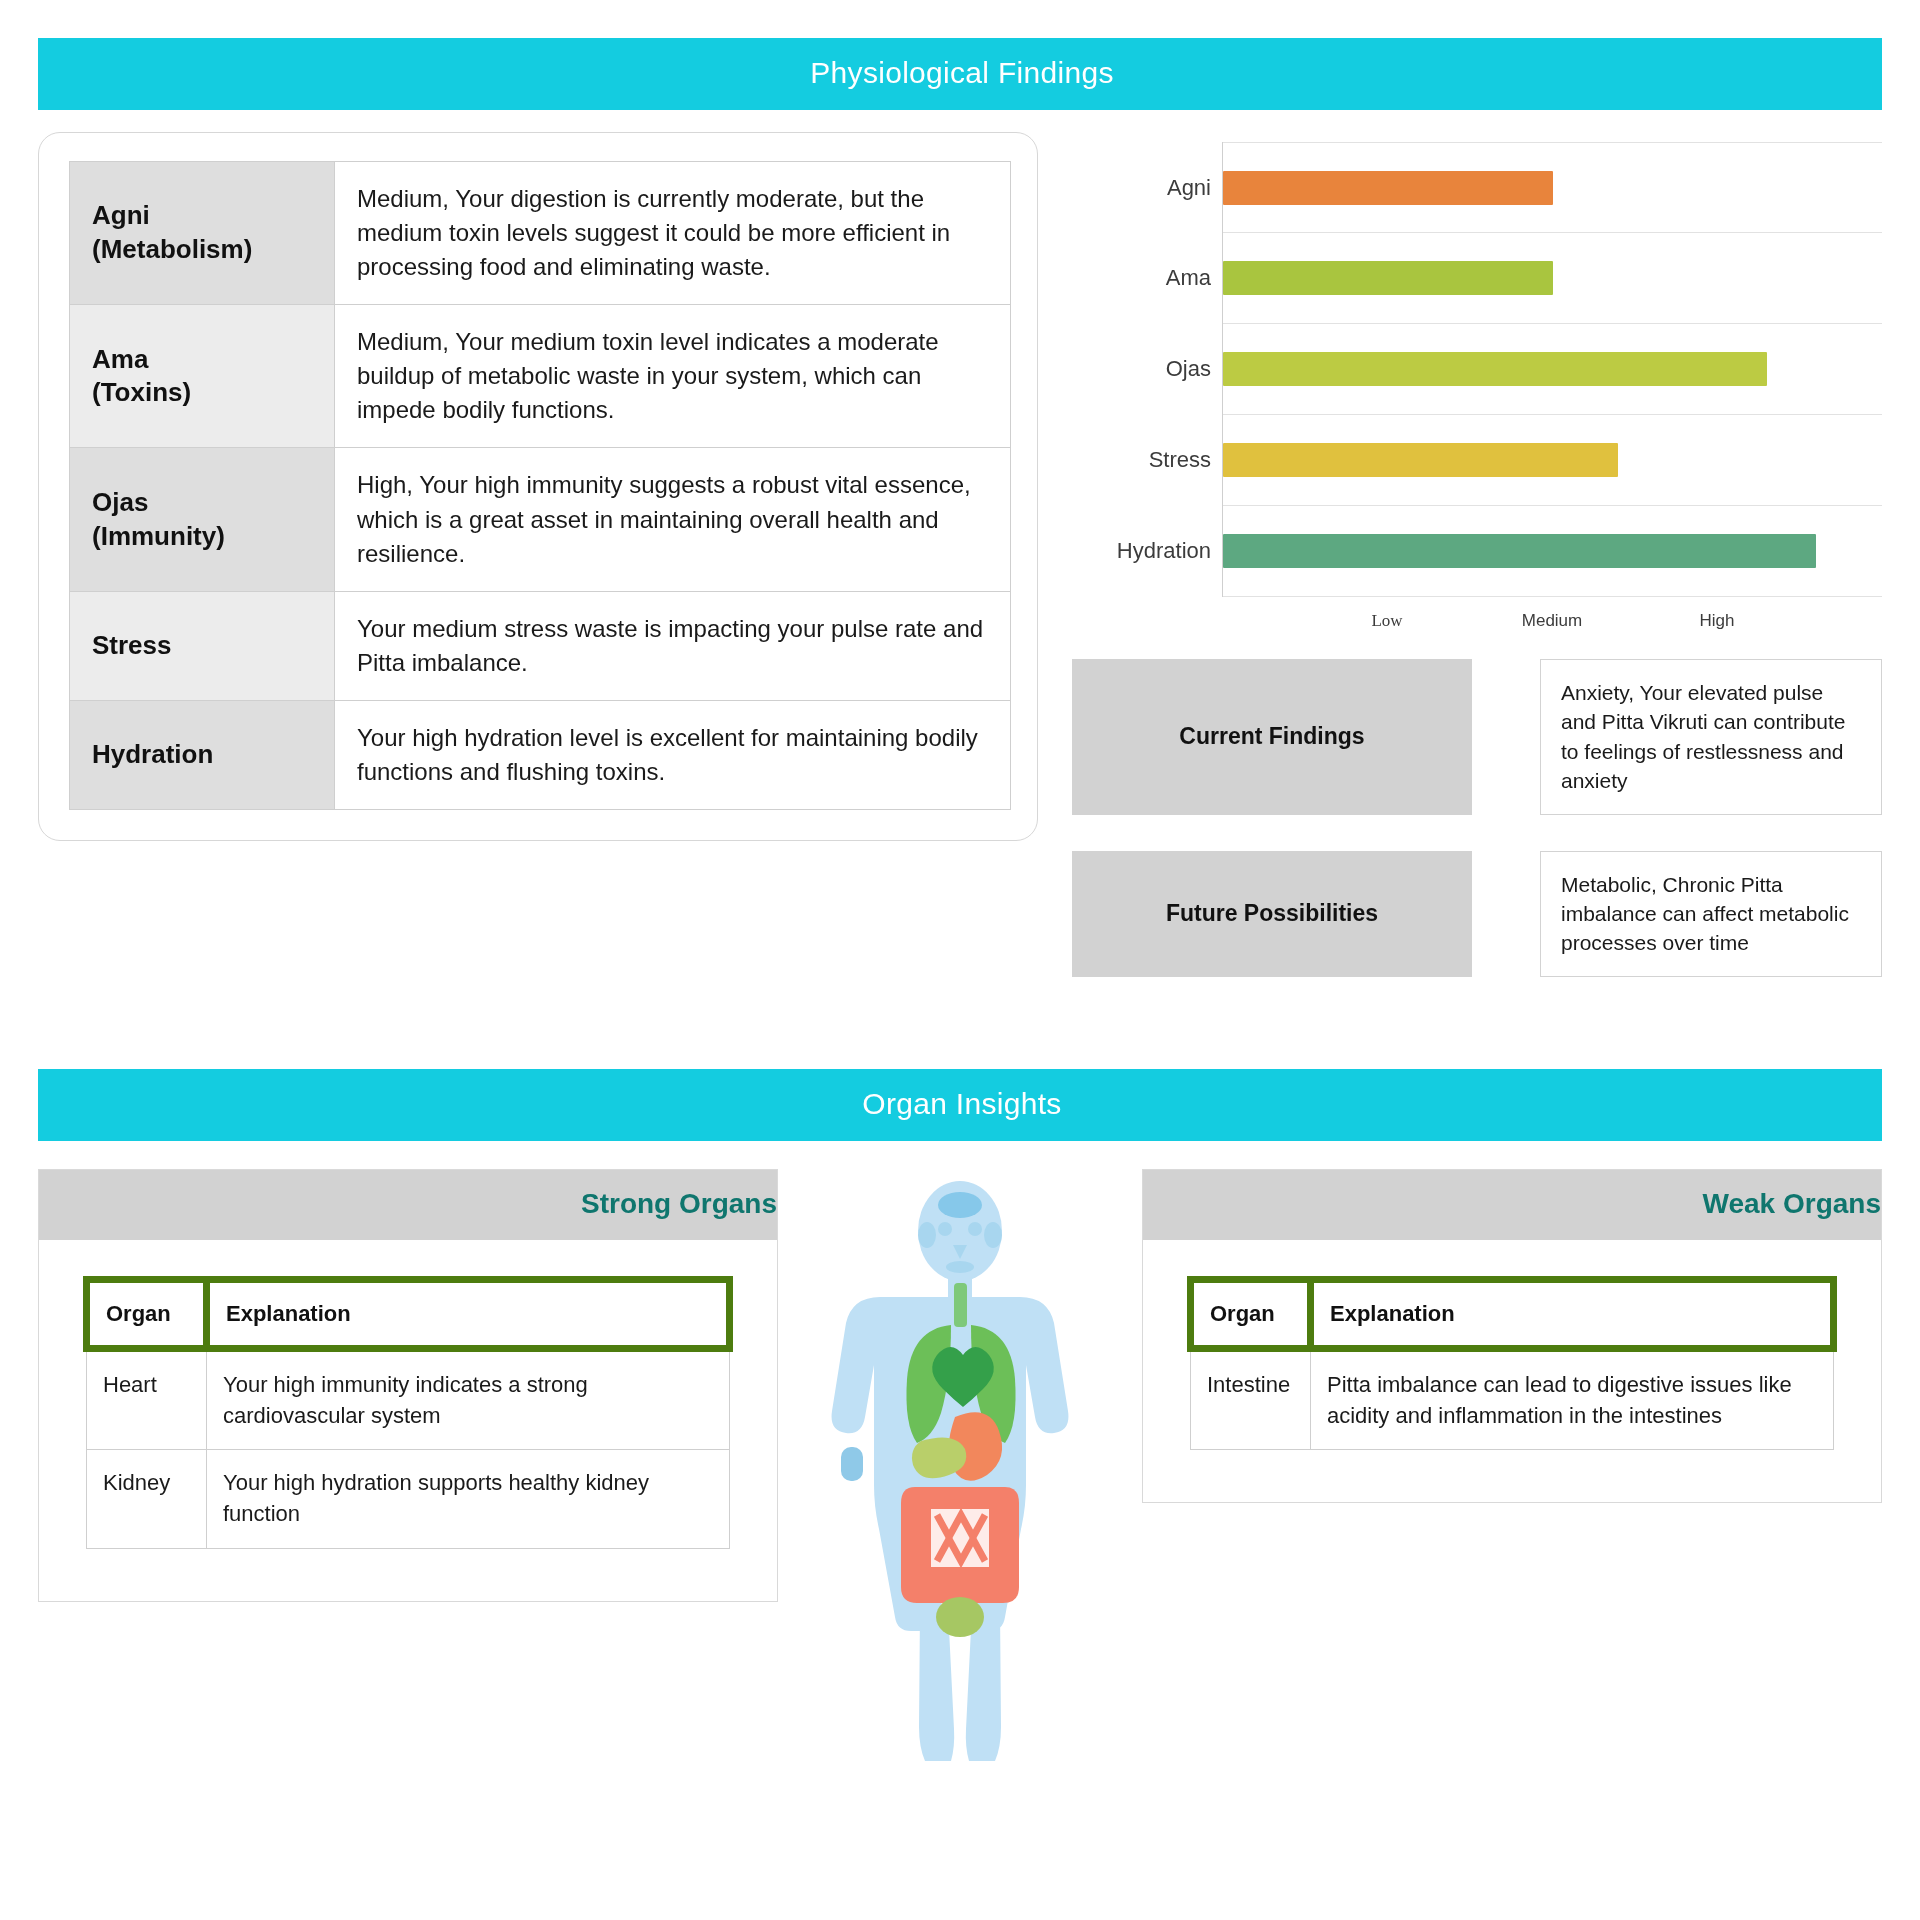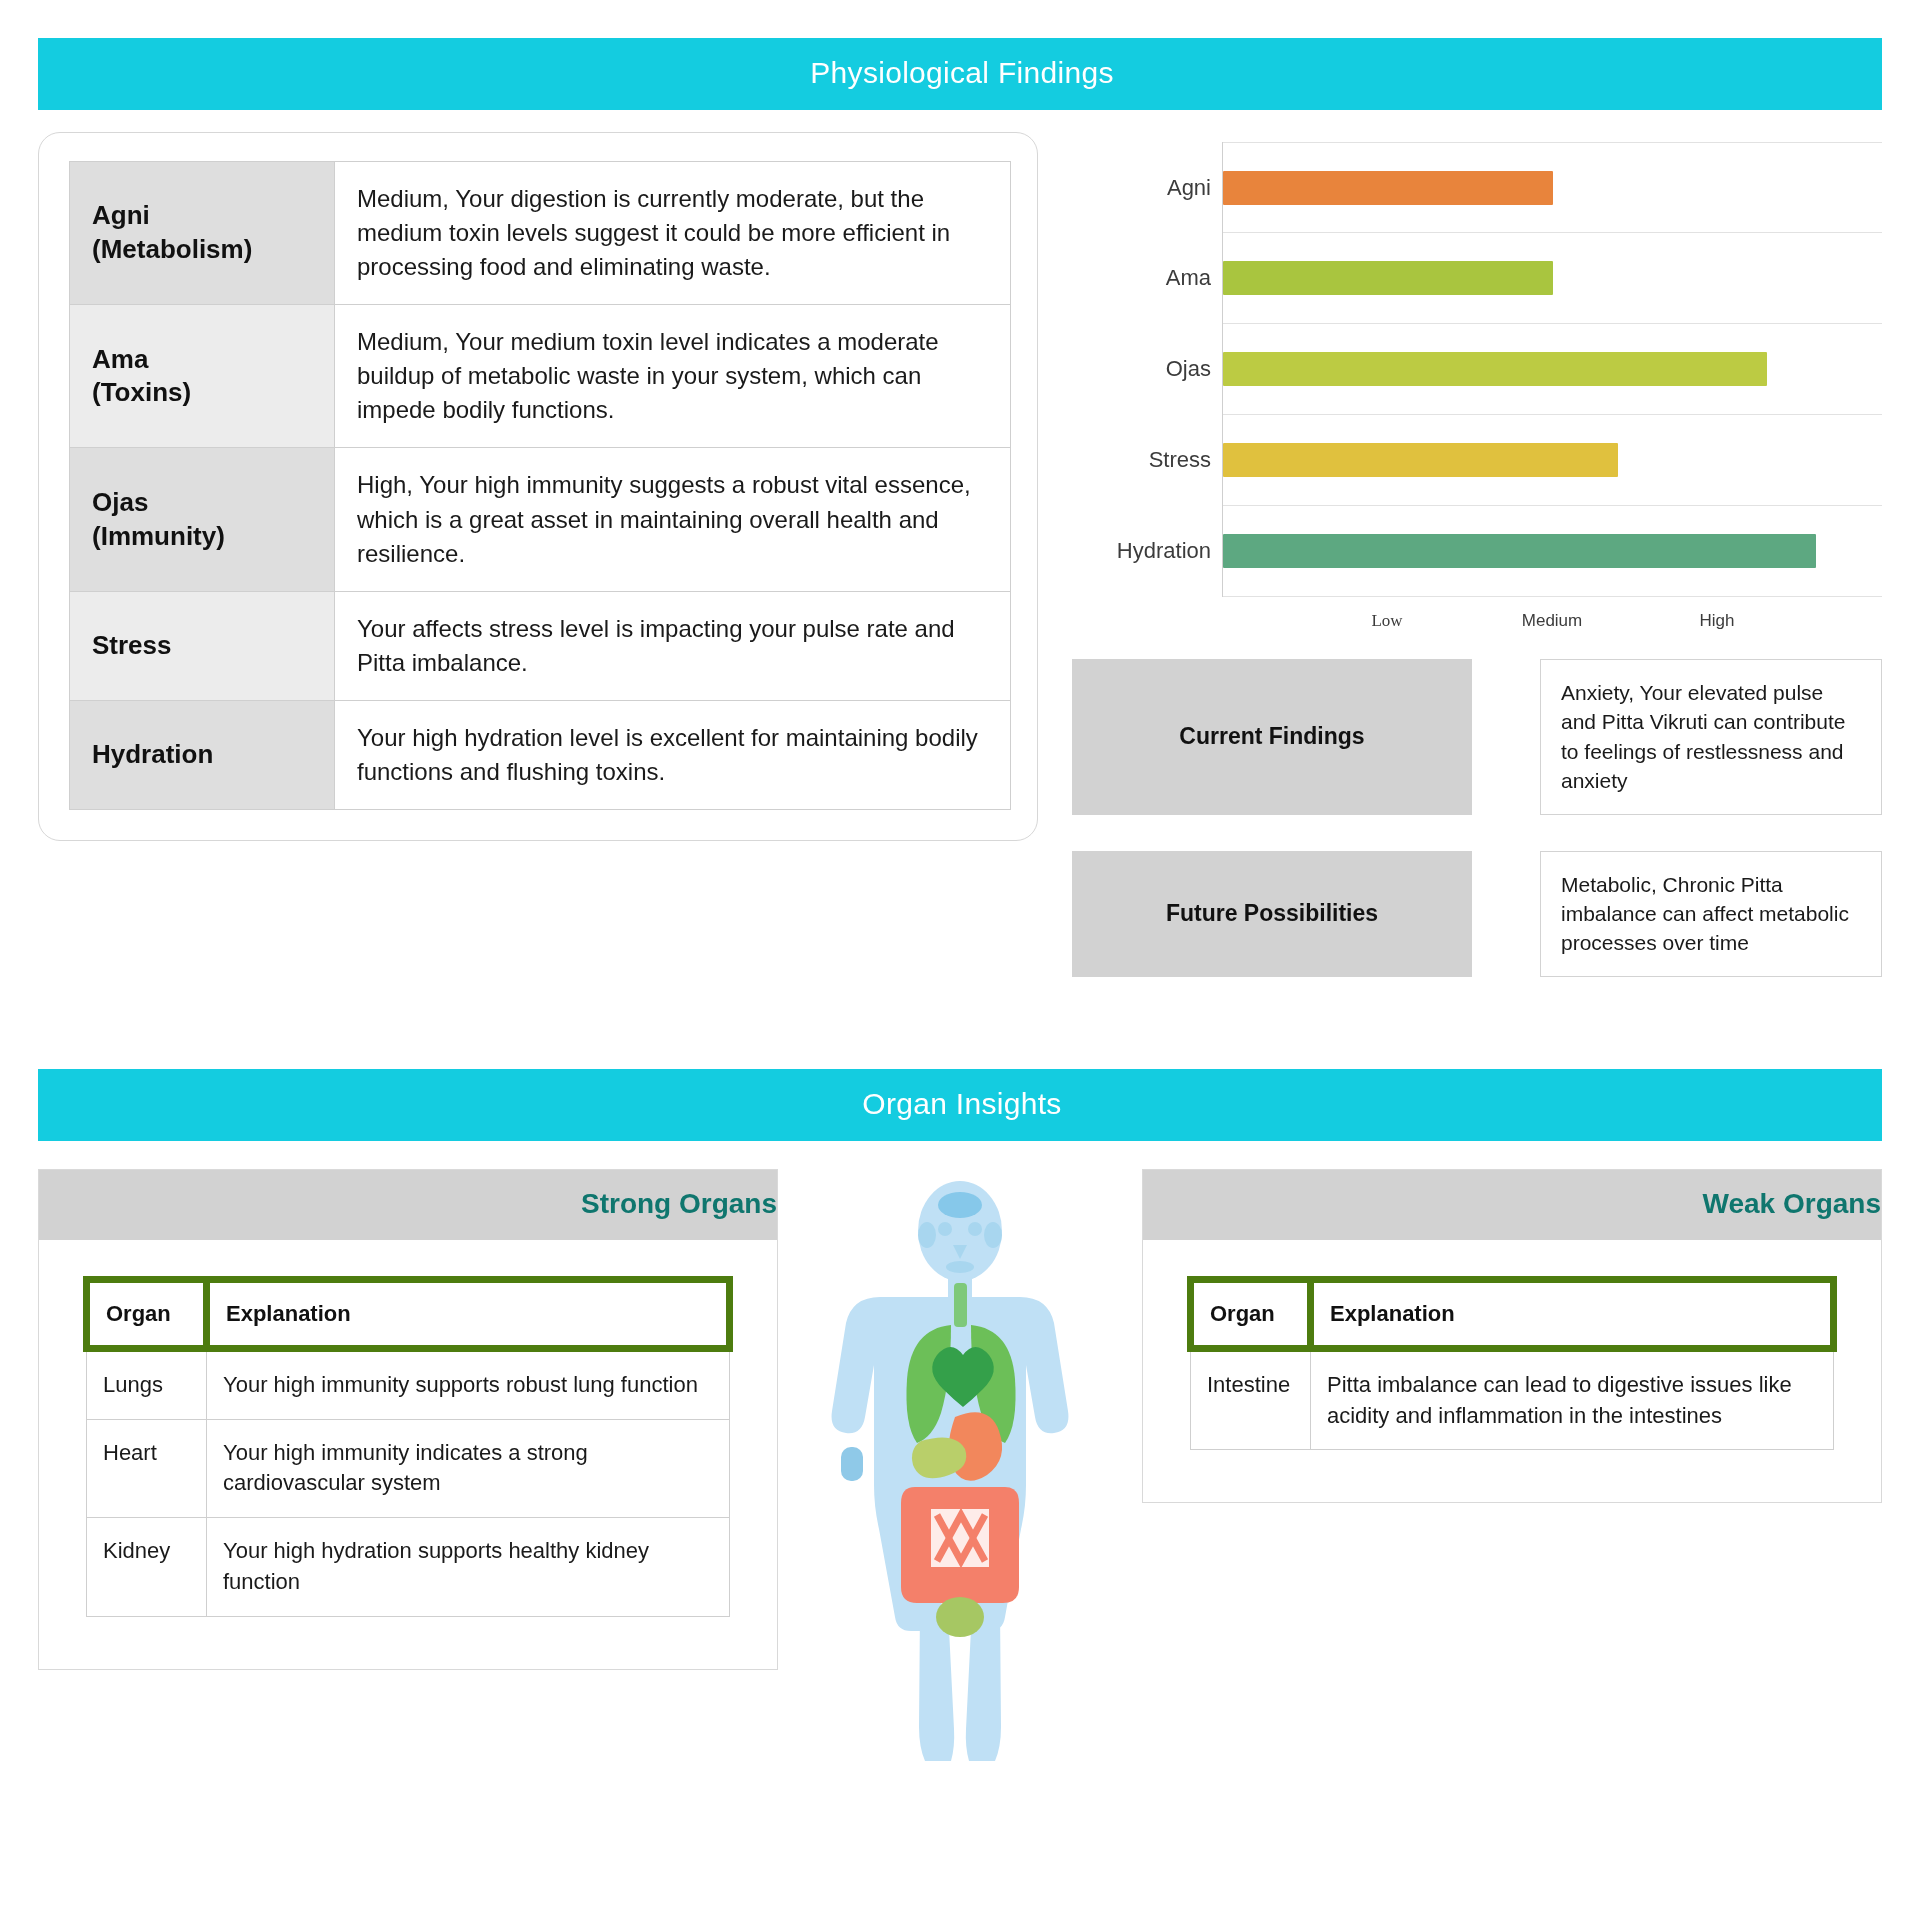--- a/index.html
+++ b/index.html
@@ -234,21 +234,21 @@
             <tr>
               <td class="label alt">Ama<br>(Toxins)</td>
               <td class="desc">Medium, Your medium toxin level indicates a moderate buildup of metabolic waste in your system, which can impede bodily functions.</td>
             </tr>
             <tr>
               <td class="label">Ojas<br>(Immunity)</td>
               <td class="desc">High, Your high immunity suggests a robust vital essence, which is a great asset in maintaining overall health and resilience.</td>
             </tr>
             <tr>
               <td class="label alt">Stress</td>
-              <td class="desc">Your affects stress level is impacting your pulse rate and Pitta imbalance.</td>
+              <td class="desc">Your medium stress waste is impacting your pulse rate and Pitta imbalance.</td>
             </tr>
             <tr>
               <td class="label">Hydration</td>
               <td class="desc">Your high hydration level is excellent for maintaining bodily functions and flushing toxins.</td>
             </tr>
           </tbody>
         </table>
       </div>
 
       <div class="phys-right">
@@ -310,24 +310,20 @@
         <div class="organ-panel-inner">
           <table class="organ-table">
             <thead>
               <tr>
                 <th class="c1">Organ</th>
                 <th>Explanation</th>
               </tr>
             </thead>
             <tbody>
               <tr>
-                <td class="c1">Lungs</td>
-                <td>Your high immunity supports robust lung function</td>
-              </tr>
-              <tr>
                 <td class="c1">Heart</td>
                 <td>Your high immunity indicates a strong cardiovascular system</td>
               </tr>
               <tr>
                 <td class="c1">Kidney</td>
                 <td>Your high hydration supports healthy kidney function</td>
               </tr>
             </tbody>
           </table>
         </div>

